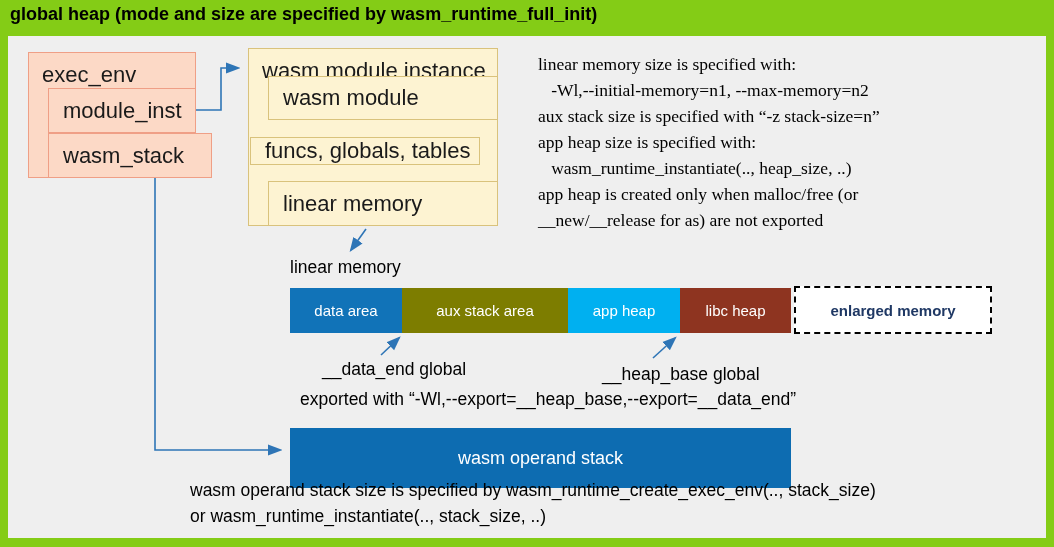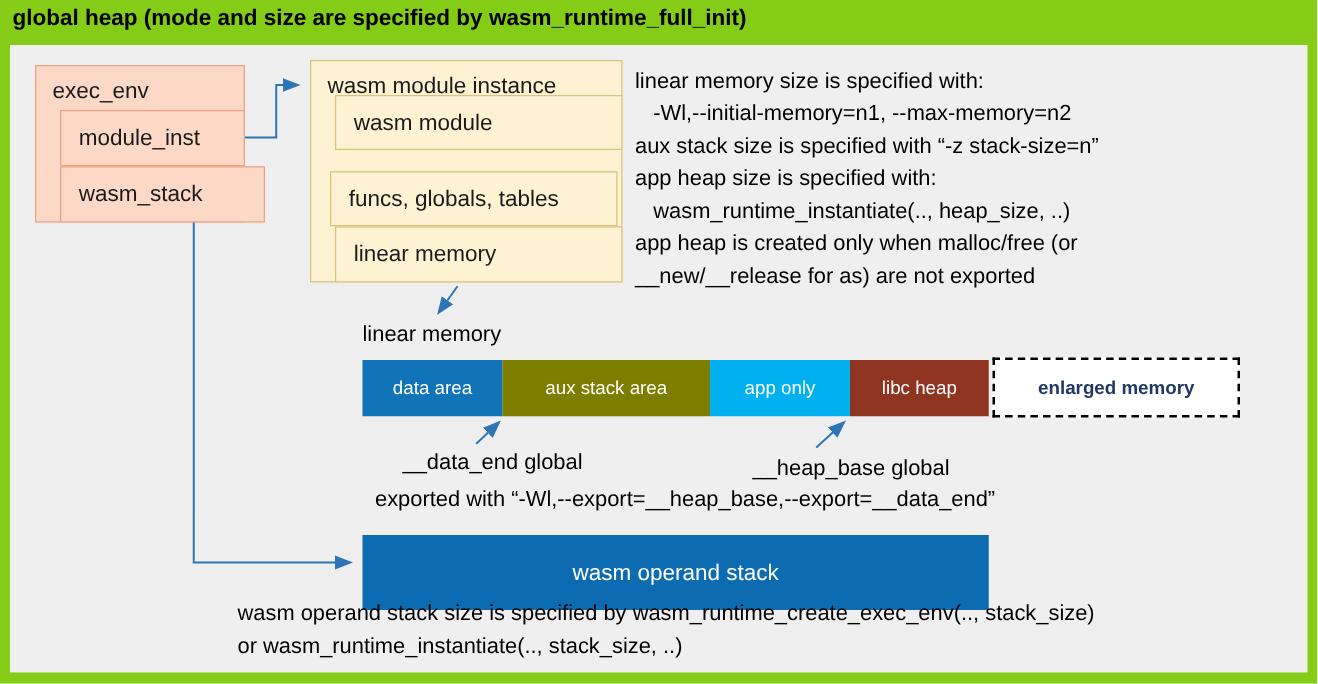--- a/index.html
+++ b/index.html
@@ -18,21 +18,21 @@
     font-size: 18px;
     font-weight: 600;
     color: #000000;
     white-space: pre;
   }
   .panel {
     left: 8px; top: 36px;
     width: 1038px; height: 502px;
     background: #efefef;
   }
-  .box-label { font-size: 18px; color: #1a1a1a; }
+  .box-label { font-size: 22px; color: #1a1a1a; }
   .pink-box {
     background: #fcd9c6;
     border: 1px solid #ef9f86;
     box-sizing: border-box;
   }
   .cream-box {
     background: #fdf3d2;
     border: 1px solid #d9c27c;
     box-sizing: border-box;
   }
@@ -100,42 +100,42 @@
   <div class="abs pink-box sub-box box-label" style="left:48px; top:133px; width:164px; height:45px;">
     <span>wasm_stack</span>
   </div>
 
   <div class="abs cream-box" style="left:248px; top:48px; width:250px; height:178px;">
     <div class="box-label head-label">wasm module instance</div>
   </div>
   <div class="abs cream-box sub-box box-label" style="left:268px; top:76px; width:230px; height:44px;">
     <span>wasm module</span>
   </div>
-  <div class="abs cream-box sub-box box-label" style="left:264px; top:137px; width:230px; height:44px;">
+  <div class="abs cream-box sub-box box-label" style="left:250px; top:137px; width:230px; height:28px;">
     <span>funcs, globals, tables</span>
   </div>
   <div class="abs cream-box sub-box box-label" style="left:268px; top:181px; width:230px; height:45px;">
     <span>linear memory</span>
   </div>
 
-  <div class="abs" style="left:508px; top:51px;">
+  <div class="abs" style="left:538px; top:51px;font-family:Liberation Serif, serif;">
     <div class="note-line">linear memory size is specified with:</div>
     <div class="note-line">   -Wl,--initial-memory=n1, --max-memory=n2</div>
     <div class="note-line">aux stack size is specified with “-z stack-size=n”</div>
     <div class="note-line">app heap size is specified with:</div>
     <div class="note-line">   wasm_runtime_instantiate(.., heap_size, ..)</div>
     <div class="note-line">app heap is created only when malloc/free (or</div>
     <div class="note-line">__new/__release for as) are not exported</div>
   </div>
 
   <div class="abs plain-label" style="left:290px; top:257px;">linear memory</div>
 
   <div class="abs segment" style="left: 290px; width: 112px; background-color: rgb(17, 115, 184); color: rgb(255, 255, 255);">data area</div>
   <div class="abs segment" style="left: 402px; width: 166px; background-color: rgb(125, 125, 0); color: rgb(255, 255, 255);">aux stack area</div>
-  <div class="abs segment" style="left: 568px; width: 112px; background-color: rgb(0, 176, 240); color: rgb(255, 255, 255);">app only</div>
+  <div class="abs segment" style="left: 568px; width: 112px; background-color: rgb(0, 176, 240); color: rgb(255, 255, 255);">app heap</div>
   <div class="abs segment" style="left: 680px; width: 111px; background-color: rgb(142, 52, 32); color: rgb(255, 255, 255);">libc heap</div>
   <div class="abs segment dashed" style="left: 794px; width: 198px; background-color: rgb(255, 255, 255); color: rgb(31, 56, 100);">enlarged memory</div>
 
   <div class="abs plain-label" style="left:322px; top:359px;">__data_end global</div>
   <div class="abs plain-label" style="left:602px; top:364px;">__heap_base global</div>
   <div class="abs plain-label" style="left:300px; top:389px;">exported with “-Wl,--export=__heap_base,--export=__data_end”</div>
 
   <div class="abs operand-bar" style="background-color: rgb(13, 108, 177);">wasm operand stack</div>
 
   <div class="abs" style="left:190px; top:477px;">

